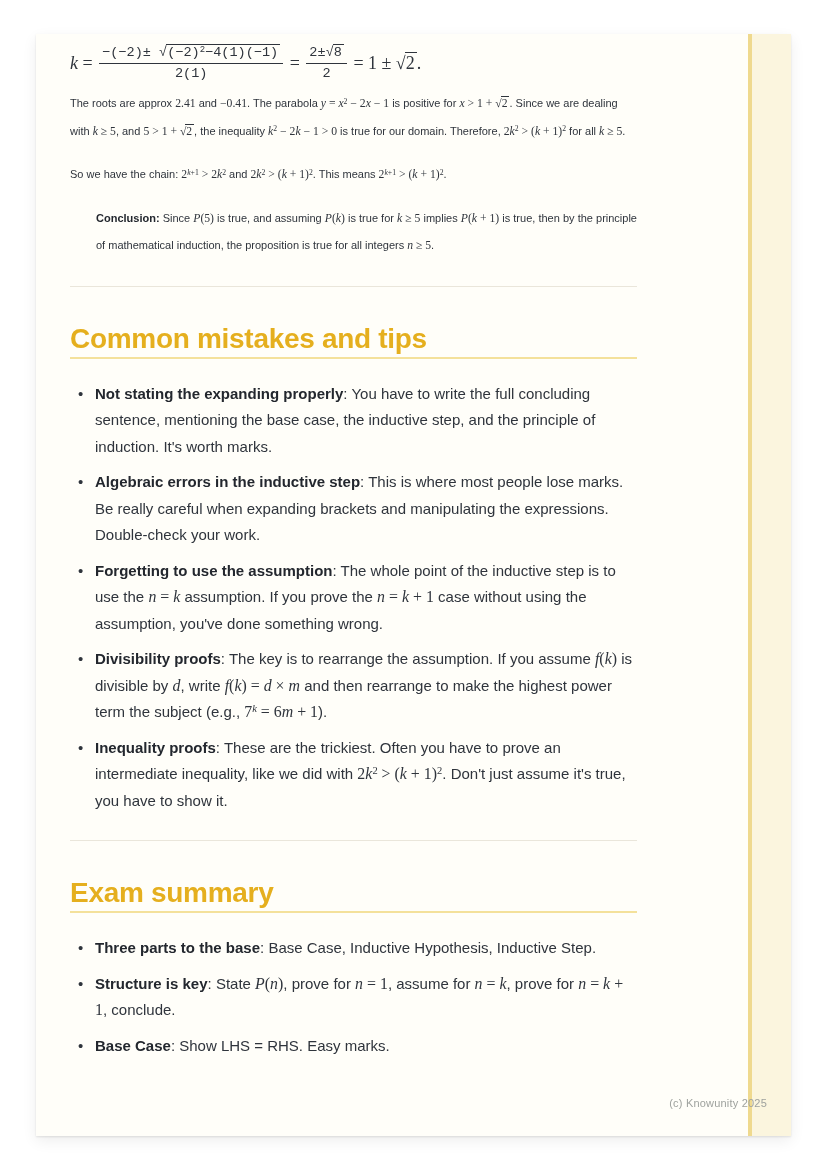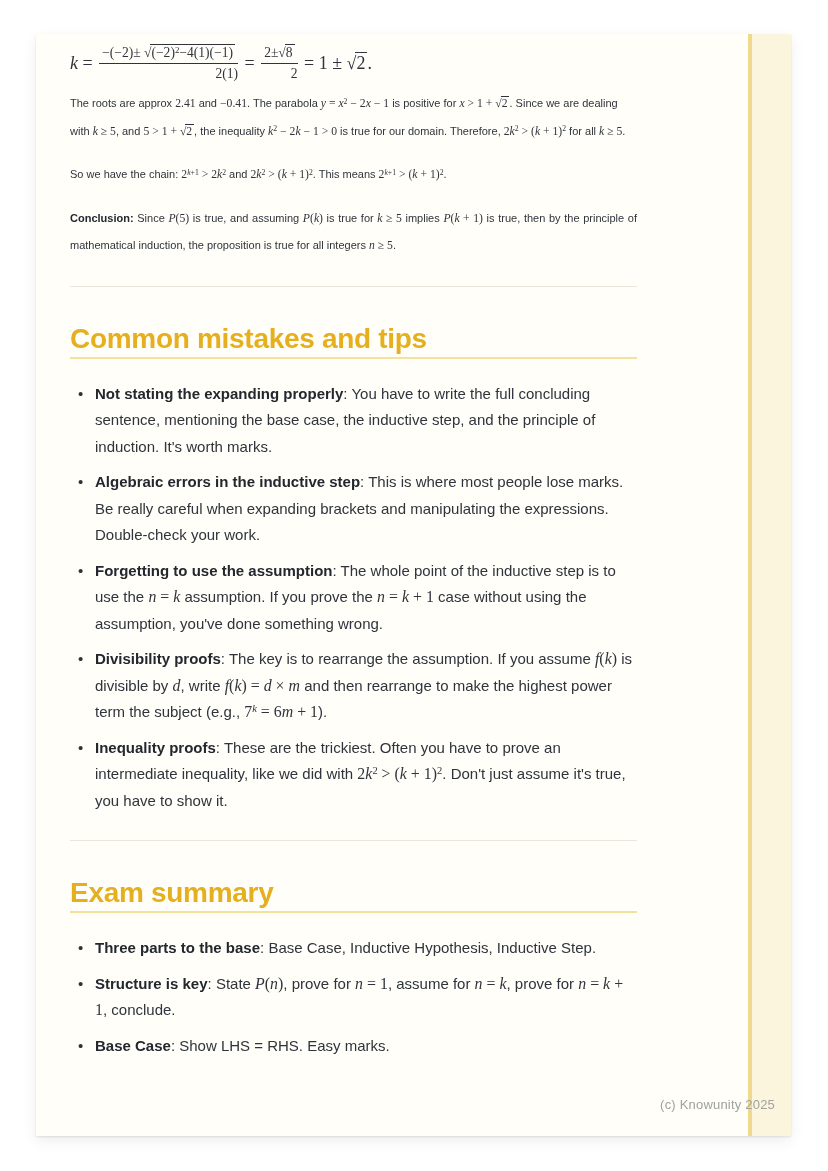--- a/index.html
+++ b/index.html
@@ -10,48 +10,48 @@
     position: absolute; left: 36px; top: 34px; width: 755px; height: 1102px;
     background: #FFFEF9;
     box-shadow: 0 1px 2px rgba(0,0,0,0.10), 0 5px 14px rgba(0,0,0,0.07);
   }
   .accent-band { position: absolute; top: 0; right: 0; width: 39px; height: 100%; background: #FBF5DE; }
   .accent-line { position: absolute; top: 0; right: 39px; width: 4px; height: 100%; background: #EFD98E; }
 
   .content { position: absolute; left: 34px; top: 7px; width: 567px; }
 
   p { font-size: 11px; line-height: 26.5px; margin-bottom: 16px; }
-  p.justify { text-align: justify; }
+  p.justify { text-align: justify; margin-left: 26px; }
   strong { color: #23272E; }
 
   .formula-line { font-size: 15px; line-height: 44px; margin-bottom: 4px; }
 
   .math { font-family: "Liberation Serif", serif; font-size: 1.06em; }
   .math .it { font-style: italic; }
   .math sup { font-size: 0.66em; line-height: 0; position: relative; top: -0.45em; vertical-align: baseline; }
   .sqrt { white-space: nowrap; }
   .sqrt-sign { margin-right: -1px; }
   .sqrt-body { border-top: 1.2px solid currentColor; padding: 0 2px 0 1px; }
-  .frac { display: inline-block; vertical-align: middle; text-align: right; font-size: 0.80em;
+  .frac { display: inline-block; vertical-align: middle; text-align: center; font-size: 0.80em;
           line-height: 1.3; margin: 0 2px; position: relative; top: -2px;
-          font-family: Liberation Serif, serif; }
+          font-family: Liberation Mono, monospace; }
   .frac .num { display: block; border-bottom: 1.2px solid #2F343C; padding: 0 3px 1px; }
   .frac .den { display: block; padding-top: 1px; }
 
   .divider { border: none; border-top: 1px solid #EAE6DB; margin: 26px 0 0 0; }
 
   h2 { font-size: 28px; font-weight: bold; color: #E5AF1E; letter-spacing: -0.3px;
        margin-top: 36px; padding-bottom: 2px; border-bottom: 2px solid #F4E19B; }
 
   ul { list-style: none; margin: 22px 0 10px 0; }
   li { position: relative; font-size: 15px; line-height: 26.5px; margin-bottom: 9px; padding-left: 25px; }
   li .bullet-dot { position: absolute; left: 8px; top: 0; font-size: 15px; color: #2F343C; }
 
-  .footer-credit { position: absolute; right: 16px; top: 1063px; z-index: 2;
-                   font-size: 13px; color: #9FA29E; letter-spacing: 0.2px; }
+  .footer-credit { position: absolute; right: 24px; top: 1063px; z-index: 2;
+                   font-size: 11px; color: #9FA29E; letter-spacing: 0.2px; }
 </style>
 </head>
 <body>
 
 <div class="card">
   <div class="accent-band"></div>
   <div class="accent-line"></div>
 
   <div class="content">
     <div class="formula-line math"><span class="math"><span class="it">k</span><span> = </span></span><span class="frac"><span class="num"><span>−(−2)± </span><span class="sqrt"><span class="sqrt-sign">√</span><span class="sqrt-body"><span>(−2)</span><sup><span>2</span></sup><span>−4(1)(−1)</span></span></span></span><span class="den"><span>2(1)</span></span></span><span class="math"><span> = </span></span><span class="frac"><span class="num"><span>2±</span><span class="sqrt"><span class="sqrt-sign">√</span><span class="sqrt-body"><span>8</span></span></span></span><span class="den"><span>2</span></span></span><span class="math"><span> = 1 ± </span><span class="sqrt"><span class="sqrt-sign">√</span><span class="sqrt-body"><span>2</span></span></span><span>.</span></span></div>

